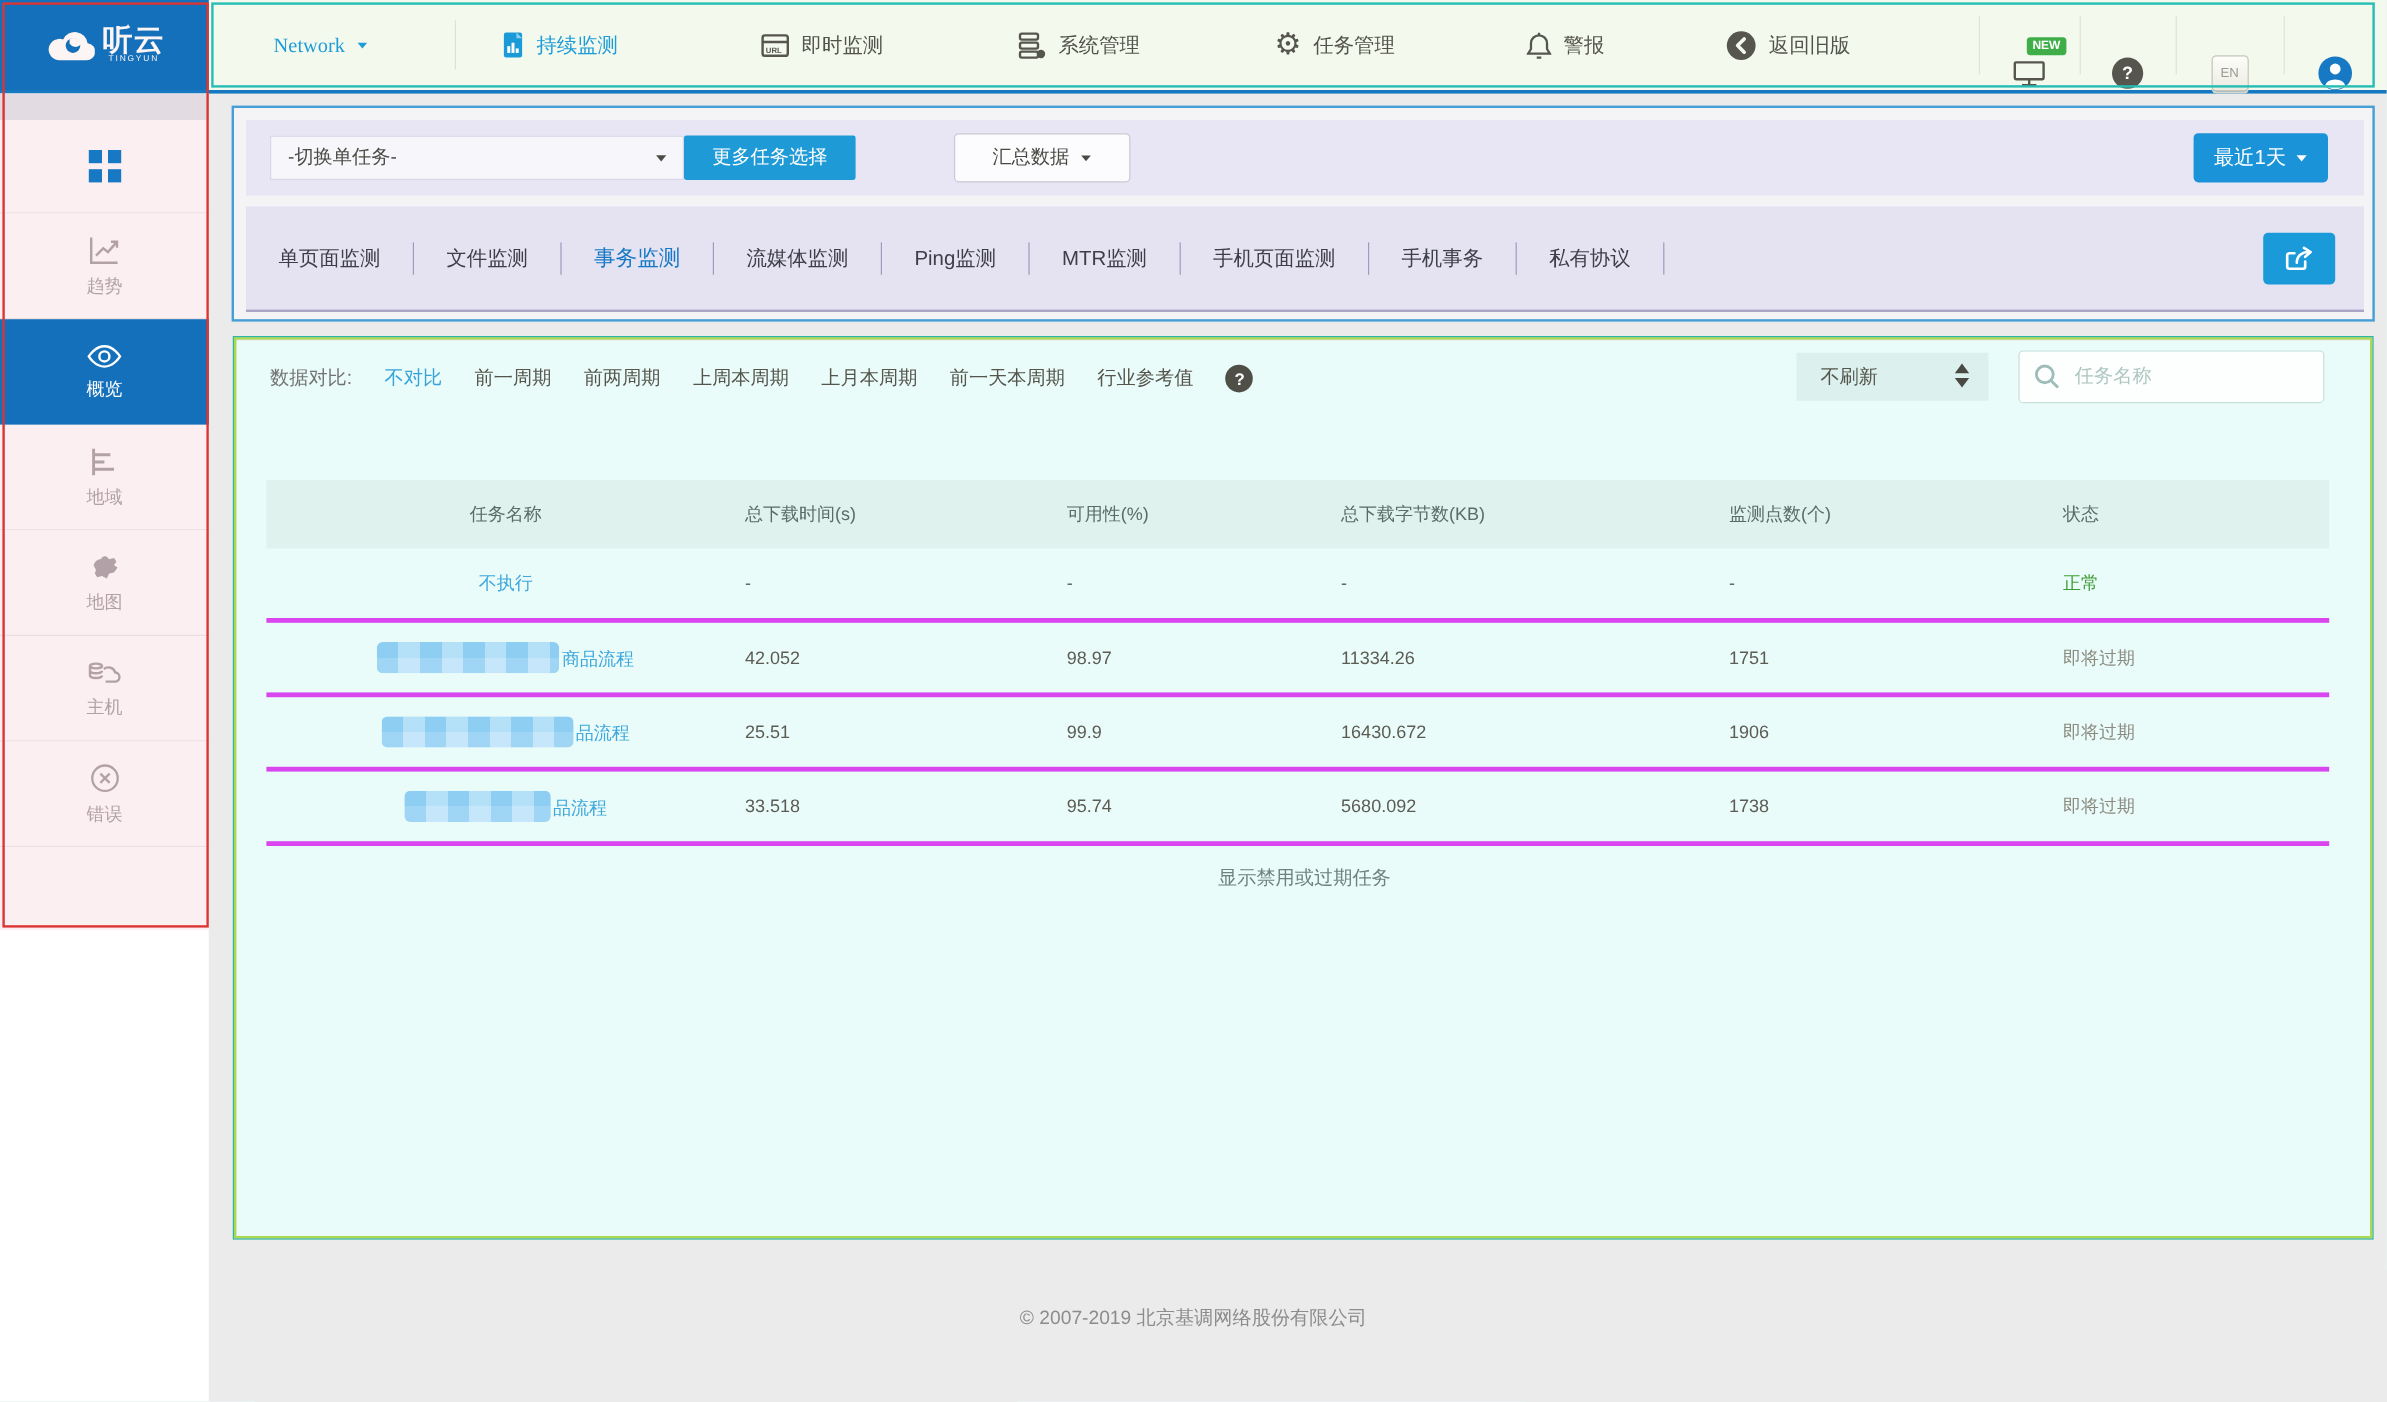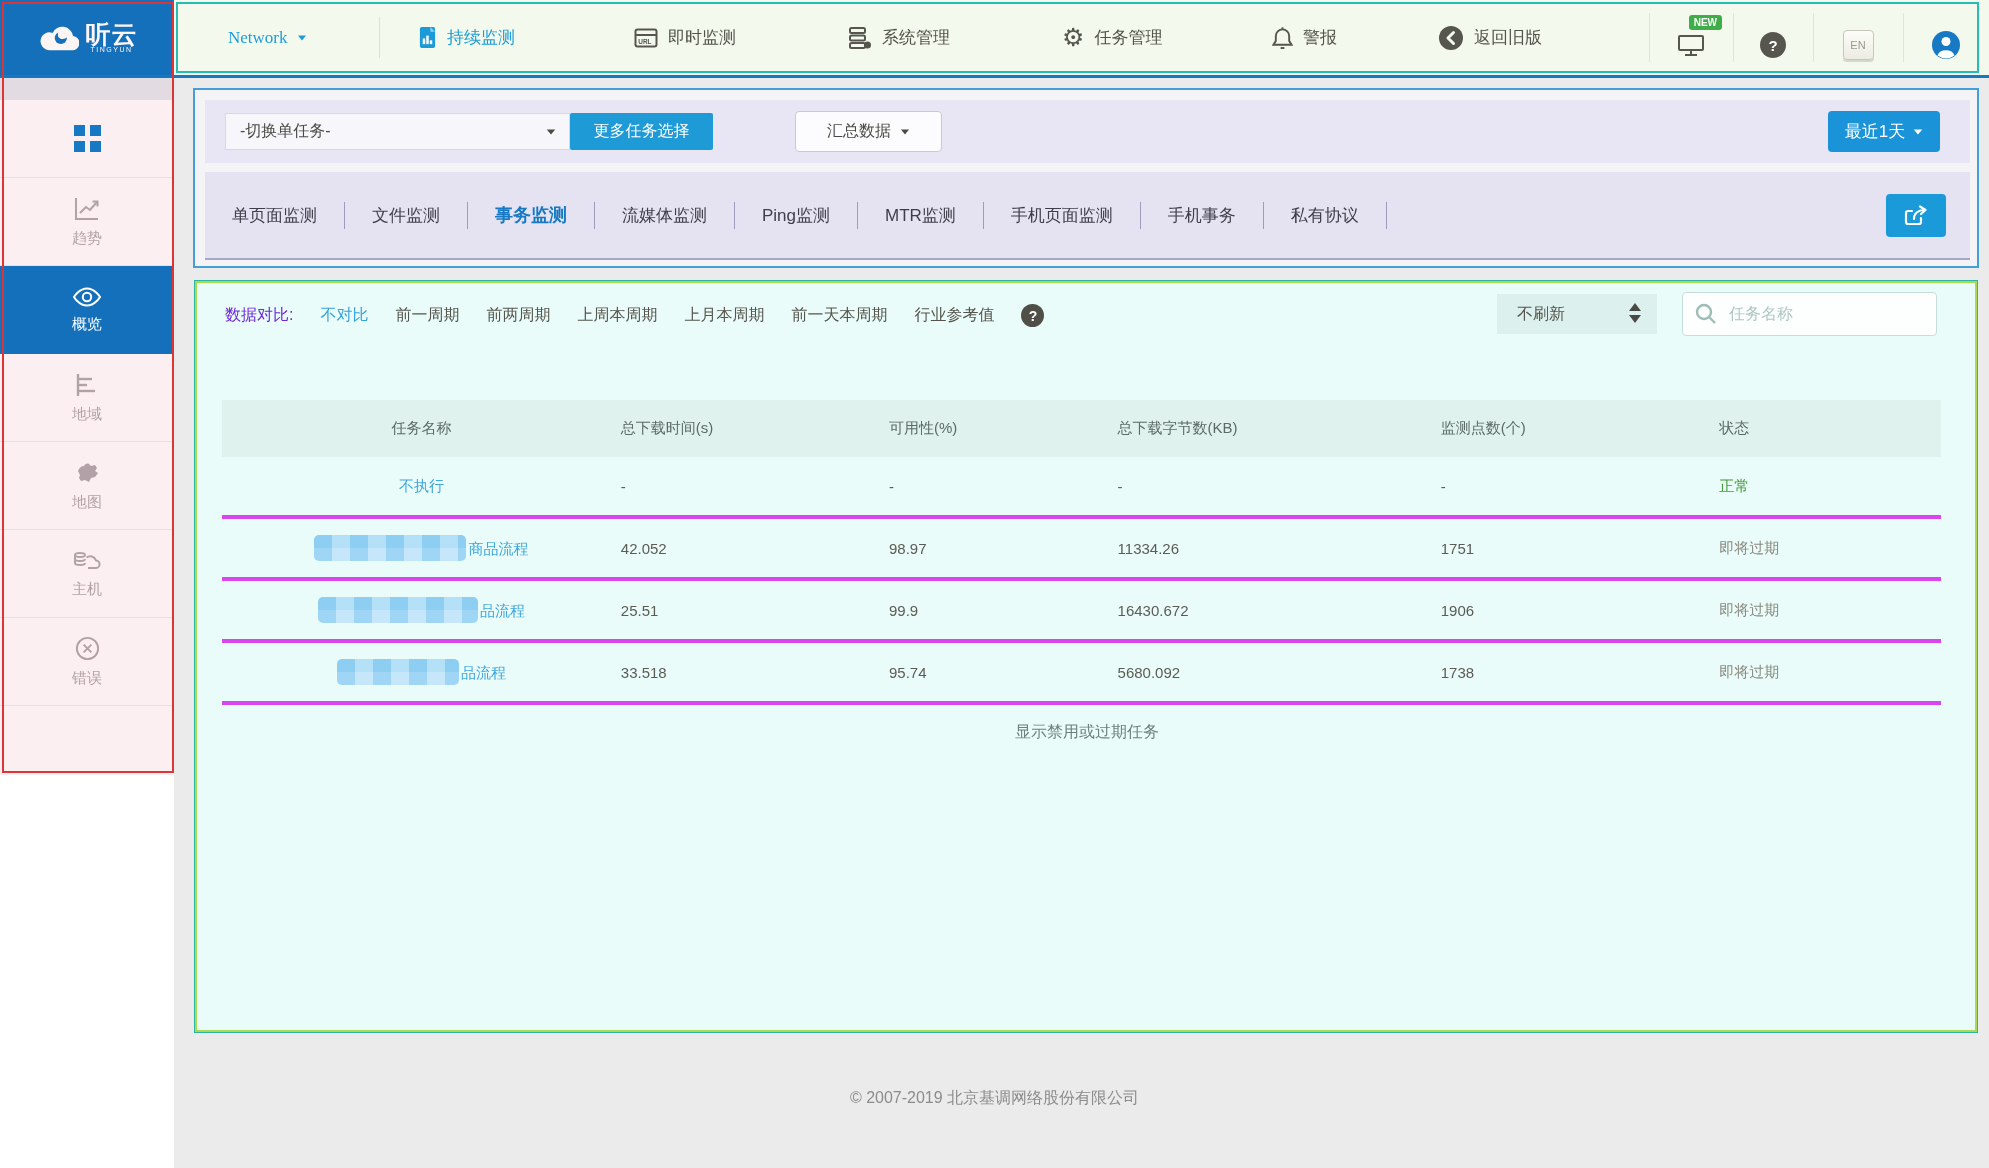--- a/index.html
+++ b/index.html
@@ -16,21 +16,21 @@
   .logo-cell { position:absolute; left:0; top:0; width:174px; height:75px;
                background:#1470ba; display:flex; align-items:center; justify-content:center; gap:7px; cursor:pointer; }
   .brand-txt { display:flex; flex-direction:column; align-items:center; }
   .brand-name { color:#fdf4f4; font-size:25px; font-weight:bold; line-height:24px; letter-spacing:1px; }
   .brand-sub  { color:#fdf4f4; font-size:7px; letter-spacing:1.5px; }
   .hitem { position:absolute; top:0; height:75px; display:flex; align-items:center; gap:10px;
            font-size:17px; color:#53534b; cursor:pointer; white-space:nowrap; }
   .hitem.blue { color:#1f9cd8;font-family:Liberation Serif, serif; }
   .hdiv { position:absolute; top:17px; width:1px; height:41px; background:#dde2d4; }
   .rsep { position:absolute; top:13px; width:1px; height:49px; background:#e0e4d8; }
-  .icell { position:absolute; top:0; height:90px; display:flex; align-items:center; justify-content:center; cursor:pointer; }
+  .icell { position:absolute; top:16px; height:90px; display:flex; align-items:center; justify-content:center; cursor:pointer; }
   .q-circle { width:26px; height:26px; border-radius:50%; background:#56564e; color:#fff;
               font-size:15px; font-weight:bold; display:flex; align-items:center; justify-content:center; }
   .en-key { width:31px; height:30px; border:1px solid #c6c6ba; border-radius:4px;
             background:linear-gradient(#fdfdf9,#ecece2); color:#9a9a90; font-size:11px;
             display:flex; align-items:center; justify-content:center; box-shadow:0 2px 0 #d6d6ca; }
   .mon-wrap { position:relative; }
   .new-badge { position:absolute; top:-17px; right:-16px; background:#3fae49; color:#fff;
                font-size:10px; font-weight:bold; padding:2px 5px; border-radius:3px; }
   .gear-glyph { font-size:25px; line-height:25px; color:#56564e; }
 
@@ -72,30 +72,30 @@
                  display:flex; align-items:center; justify-content:center; gap:9px; font-family:inherit; }
   .btn-summary .car { transform:scale(.8); }
   .btn-range { position:absolute; right:30px; top:11px; width:112px; height:41px; background:#1b93d8;
                border:none; border-radius:4px; color:#fff; font-size:17px; cursor:pointer;
                display:flex; align-items:center; justify-content:center; gap:8px; font-family:inherit; }
   .btn-range .car { transform:scale(.85); }
 
   .bar2 { position:absolute; left:205px; top:172px; width:1765px; height:88px; background:#e5e3f2;
           border-bottom:2px solid #a9a6c7; display:flex; align-items:center; }
   .tab { padding:0 27px; font-size:17px; color:#3e3e48; cursor:pointer; }
-  .tab.active { color:#1779c4; font-weight:bold; font-size:18px; }
+  .tab.active { color:#1779c4; font-weight:normal; font-size:18px; }
   .tab-sep { width:1px; height:27px; background:#9e9bbd; }
   .btn-share { position:absolute; right:24px; top:22px; width:60px; height:43px; background:#1b9ad9;
                border:none; border-radius:4px; cursor:pointer; display:flex; align-items:center; justify-content:center; }
 
   
   .panel { position:absolute; left:197px; top:284px; width:1780px; height:746px; background:#eafcf9; }
   .compare { position:absolute; left:28px; top:20px; display:flex; align-items:center; gap:27px;
              font-size:16px; color:#55554d; }
-  .compare .lbl { color:#6d28d9; }
+  .compare .lbl { color:#737373; }
   .cmp-opt { cursor:pointer; }
   .cmp-opt.active { color:#36a3da; }
   .q-small { width:23px; height:23px; border-radius:50%; background:#4f4f47; color:#fff; font-size:14px;
              font-weight:bold; display:flex; align-items:center; justify-content:center; cursor:pointer; }
   .refresh { position:absolute; left:1300px; top:10px; width:160px; height:40px; background:#dcf0ed;
              color:#55554d; font-size:16px; display:flex; align-items:center; padding-left:20px; cursor:pointer; }
   .spin { position:absolute; right:16px; top:9px; display:flex; flex-direction:column; gap:4px; }
   .spin i { width:0; height:0; border-left:6px solid transparent; border-right:6px solid transparent; }
   .spin .up { border-bottom:8px solid #4a4a44; }
   .spin .dn { border-top:8px solid #4a4a44; }

